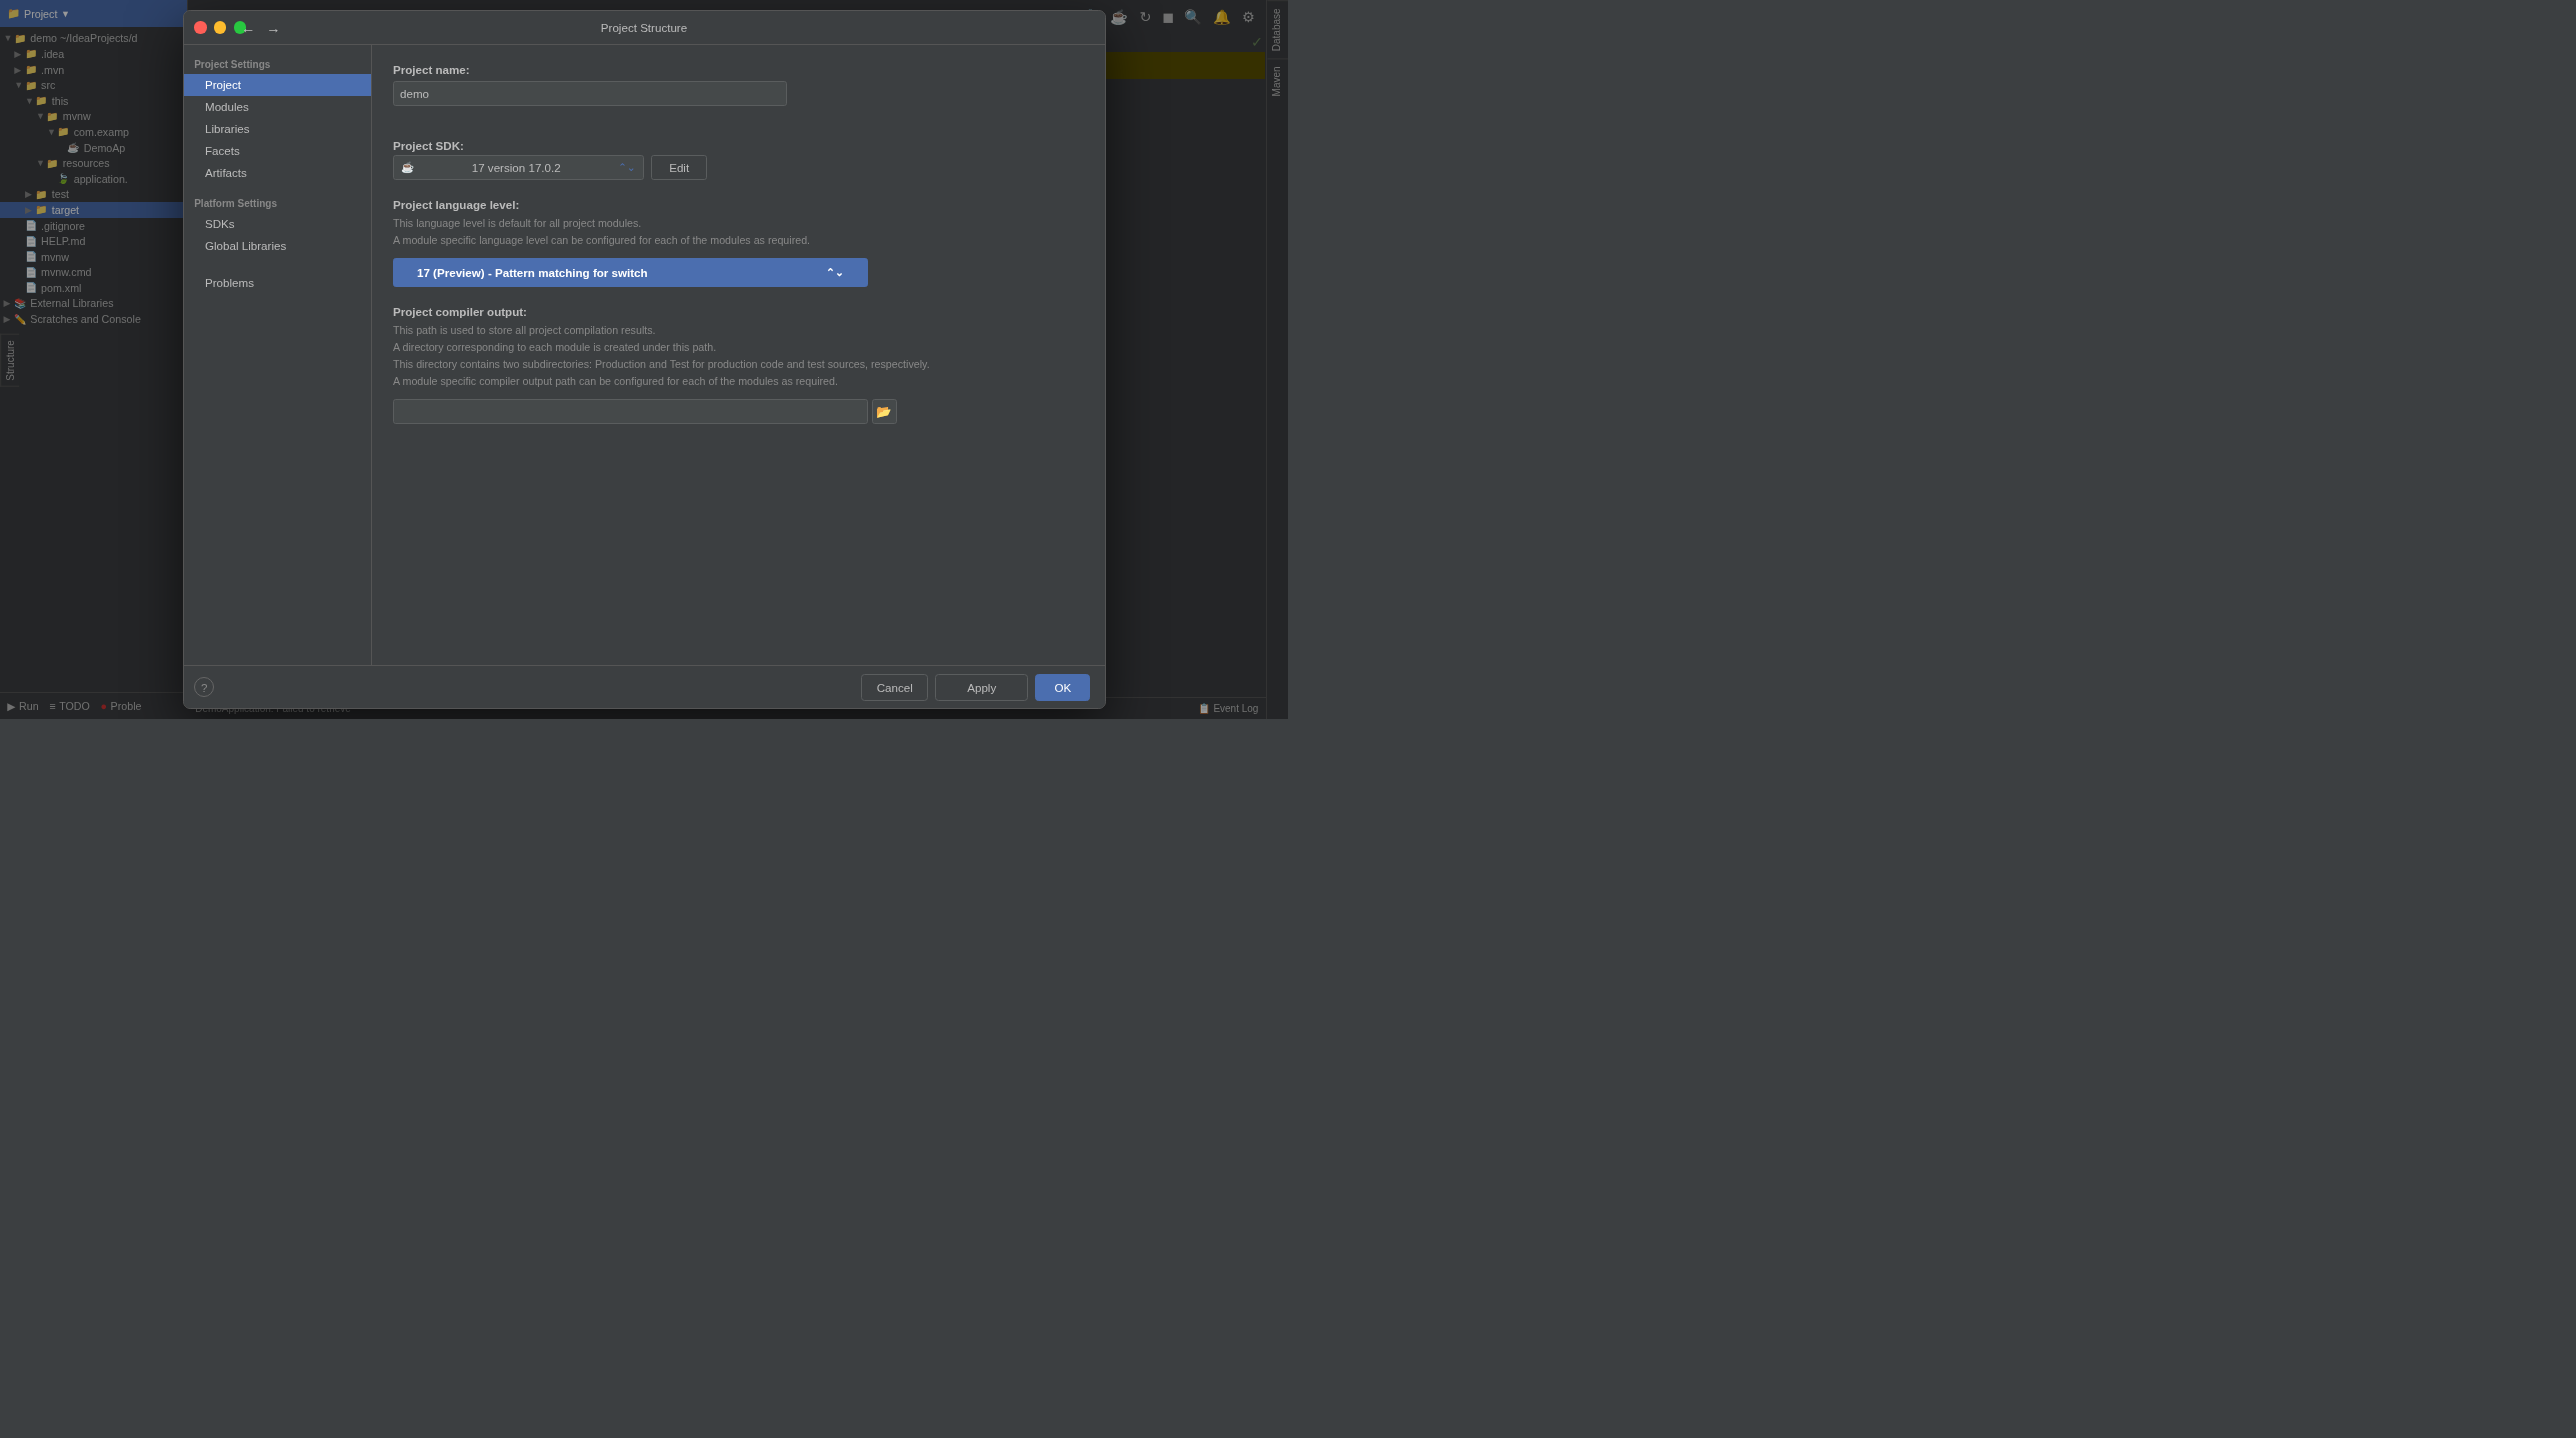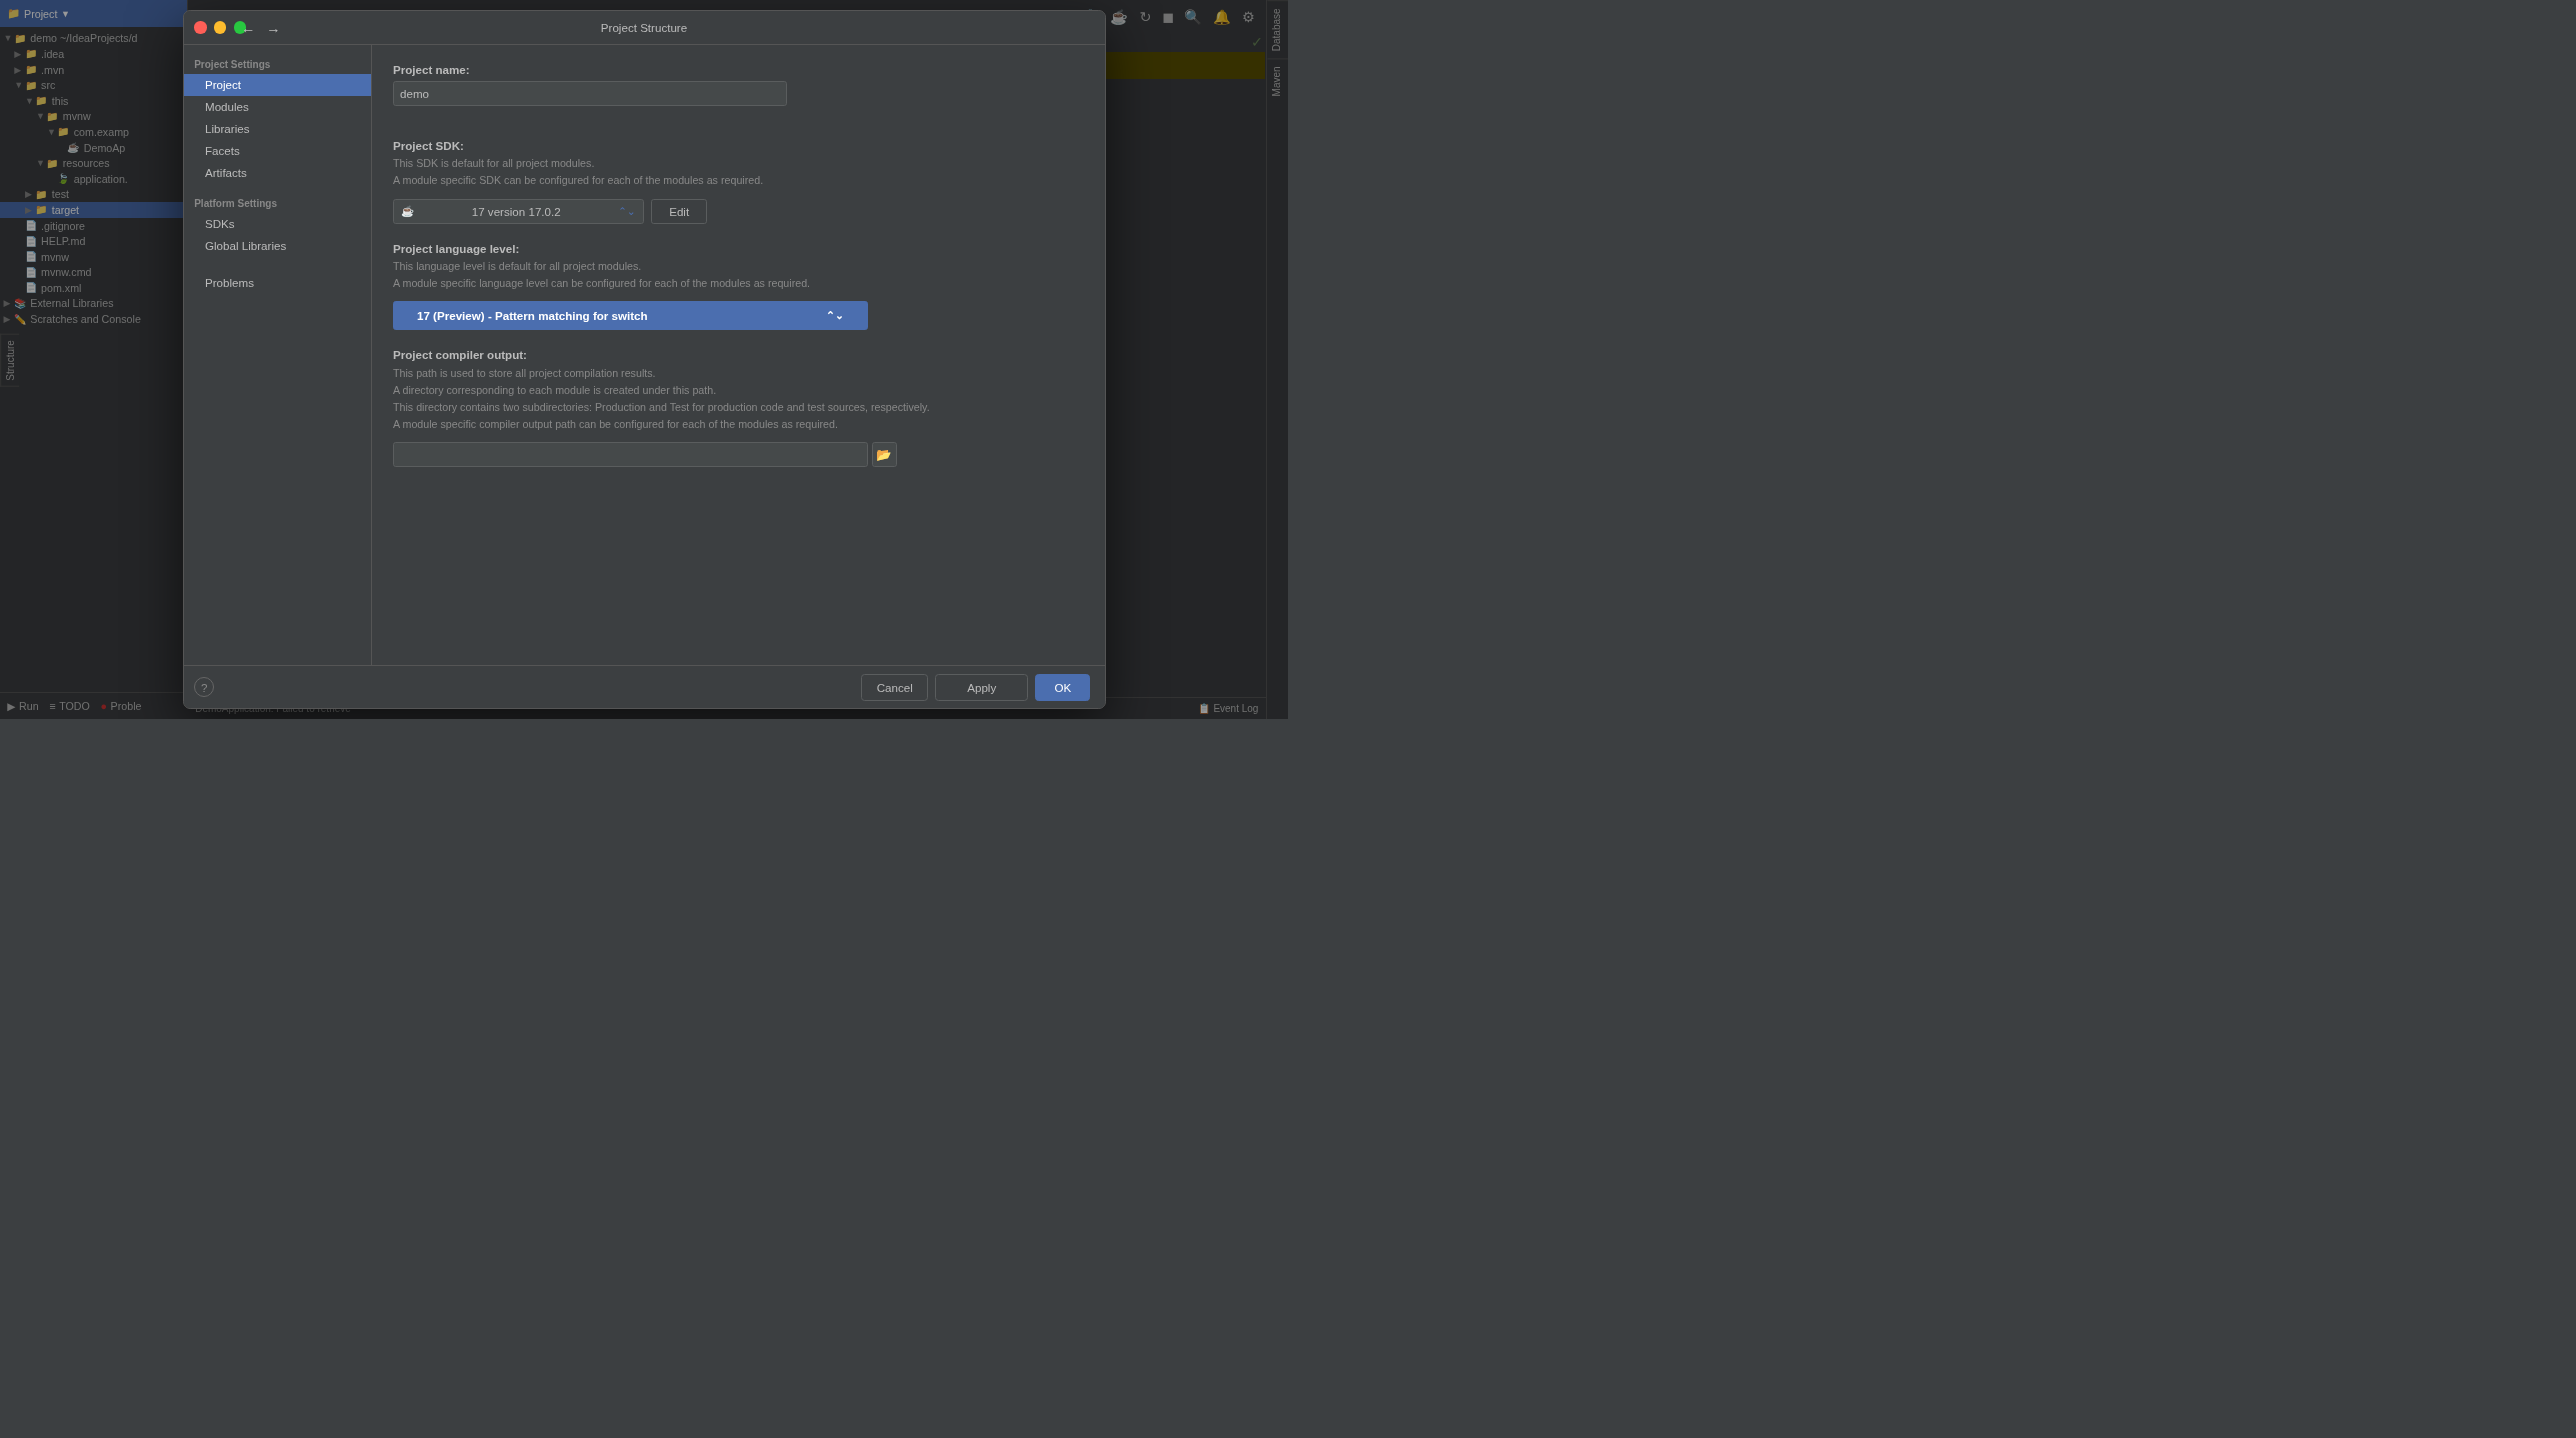--- a/index.html
+++ b/index.html
@@ -679,24 +679,20 @@
 
         <div class="dialog-content">
 
           <div class="section-block">
             <div class="field-label">Project name:</div>
             <input class="text-input" type="text" value="demo" style="">
           </div>
 
           <div class="section-block">
             <div class="section-title">Project SDK:</div>
-            <div class="section-desc">
-              <span>This SDK is default for all project modules.</span><br>
-              <span>A module specific SDK can be configured for each of the modules as required.</span>
-            </div>
             <div class="sdk-row">
               <div class="sdk-select">
                 <span style="font-size:10.7px; color:#4b6eaf; margin-right:3.6px;">☕</span>
                 <span>17  version 17.0.2</span>
                 <span class="select-arrows">⌃⌄</span>
               </div>
               <button class="btn-edit">Edit</button>
             </div>
           </div>
 

